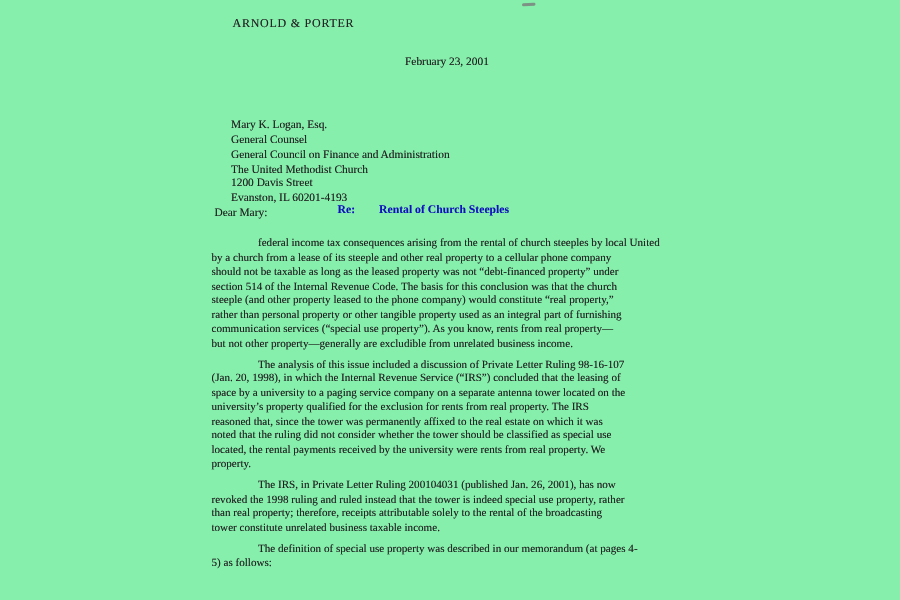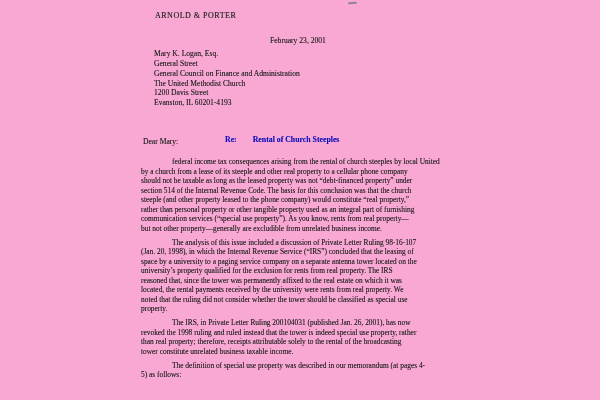--- a/index.html
+++ b/index.html
@@ -24,21 +24,21 @@
   }
   .date-line {
     position: absolute;
     left: 270px; top: 36px;
     font-size: 7.6px;
     white-space: nowrap;
     text-shadow: 0 0 0.4px rgba(40,40,40,0.5);
   }
   .recipient {
     position: absolute;
-    left: 154px; top: 49px;
+    left: 154px; top: 78px;
     font-size: 7.6px;
     line-height: 9.85px;
     text-shadow: 0 0 0.4px rgba(40,40,40,0.5);
     font-family: Liberation Serif, serif;
   }
   .addr-line { white-space: nowrap; }
   .subject-line {
     position: absolute;
     left: 177px; top: 135px;
     font-size: 7.8px;
@@ -73,30 +73,30 @@
     width: 9px; height: 2px;
     background: #7a7a7a;
     border-radius: 1px;
     transform: rotate(-4deg);
     opacity: 0.8;
   }
 </style>
 </head>
 <body>
 
-<div class="page" style="color: rgb(30, 30, 30); background: #f9a8d4;">
+<div class="page" style="color: rgb(30, 30, 30); background: #86efac;">
   <div class="scan-smudge"></div>
 
   <div class="firm-name">ARNOLD &amp; PORTER</div>
 
   <div class="date-line">February 23, 2001</div>
 
   <div class="recipient">
       <div class="addr-line">Mary K. Logan, Esq.</div>
-      <div class="addr-line">General Street</div>
+      <div class="addr-line">General Counsel</div>
       <div class="addr-line">General Council on Finance and Administration</div>
       <div class="addr-line">The United Methodist Church</div>
       <div class="addr-line">1200 Davis Street</div>
       <div class="addr-line">Evanston, IL 60201-4193</div>
     </div>
 
   <div class="subject-line">
     <span class="subject-label" style="color: rgb(15, 16, 192);">Re:</span><span class="subject-title" style="color: rgb(15, 16, 192);">Rental of Church Steeples</span>
   </div>
 
@@ -112,22 +112,22 @@
         <div class="body-line">rather than personal property or other tangible property used as an integral part of furnishing</div>
         <div class="body-line">communication services (“special use property”).  As you know, rents from real property—</div>
         <div class="body-line">but not other property—generally are excludible from unrelated business income.</div>
       </div>
       <div class="paragraph">
         <div class="body-line">The analysis of this issue included a discussion of Private Letter Ruling 98-16-107</div>
         <div class="body-line">(Jan. 20, 1998), in which the Internal Revenue Service (“IRS”) concluded that the leasing of</div>
         <div class="body-line">space by a university to a paging service company on a separate antenna tower located on the</div>
         <div class="body-line">university’s property qualified for the exclusion for rents from real property.  The IRS</div>
         <div class="body-line">reasoned that, since the tower was permanently affixed to the real estate on which it was</div>
+        <div class="body-line">noted that the ruling did not consider whether the tower should be classified as special use</div>
         <div class="body-line">located, the rental payments received by the university were rents from real property.  We</div>
-        <div class="body-line">noted that the ruling did not consider whether the tower should be classified as special use</div>
         <div class="body-line">property.</div>
       </div>
       <div class="paragraph">
         <div class="body-line">The IRS, in Private Letter Ruling 200104031 (published Jan. 26, 2001), has now</div>
         <div class="body-line">revoked the 1998 ruling and ruled instead that the tower is indeed special use property, rather</div>
         <div class="body-line">than real property; therefore, receipts attributable solely to the rental of the broadcasting</div>
         <div class="body-line">tower constitute unrelated business taxable income.</div>
       </div>
       <div class="paragraph">
         <div class="body-line">The definition of special use property was described in our memorandum (at pages 4-</div>

